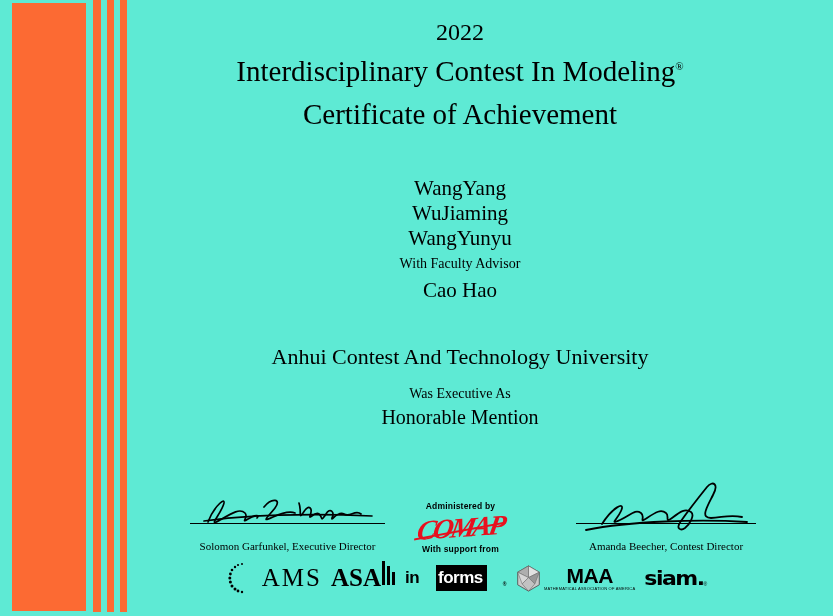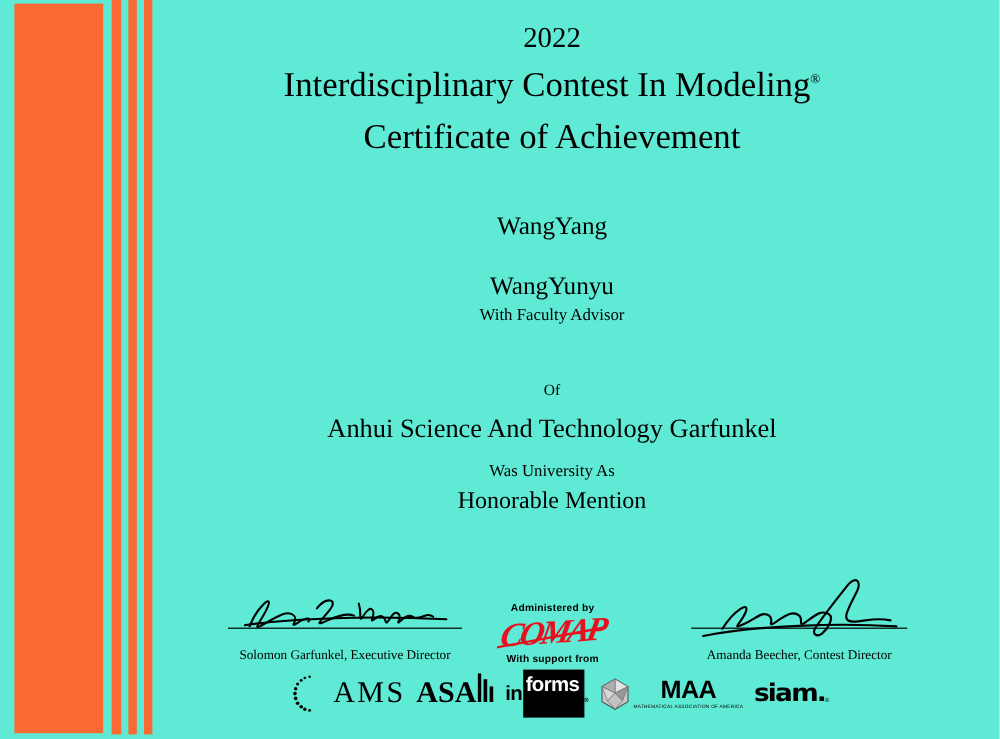--- a/index.html
+++ b/index.html
@@ -52,23 +52,23 @@
                        border-top:2px solid var(--comap-red); transform:rotate(-7deg); }
 
   
   .logo-row { position:absolute; left:272px; top:557px; width:390px; height:42px;
               display:flex; align-items:center; justify-content:center; gap:9px;
               font-family:"Liberation Sans", sans-serif; }
   .logo-item { display:flex; align-items:center; }
   .ams-text { font-family:"Liberation Serif", serif; font-size:25px; letter-spacing:2px; margin-left:17px; }
   .asa-text { font-family:"Liberation Serif", serif; font-size:25px; font-weight:bold; letter-spacing:0; }
   .asa-bars { margin-left:1px; margin-top:-8px; }
-  .informs { font-weight:bold; font-size:17px; letter-spacing:-0.5px; position:relative; }
+  .informs { font-weight:bold; font-size:17px; letter-spacing:-0.5px; position:relative;gap:16px; }
   .informs .in { color:#000; padding-right:1px; }
-  .informs .forms { background:#000; color:#fff; padding:3px 4px 17px 2px;text-align:center; }
+  .informs .forms { background:#000; color:#fff; padding:3px 4px 3px 2px;text-align:center; }
   .reg-tiny { font-size:5px; vertical-align:bottom; position:relative; top:6px; }
   .maa-block { display:flex; gap:2px; }
   .maa-texts { display:flex; flex-direction:column; align-items:center; line-height:1; }
   .maa-name { font-weight:bold; font-size:21px; letter-spacing:-0.5px; }
   .maa-caption { font-size:4px; letter-spacing:0.2px; margin-top:1px; white-space:nowrap; }
   .siam-text { font-family:"DejaVu Sans", sans-serif; font-weight:900; font-size:22px;
                letter-spacing:-1.5px; transform:scaleY(0.92); }
 </style>
 </head>
 <body>
@@ -78,25 +78,26 @@
   <div class="bar bar-wide"></div>
   <div class="bar bar-s1"></div>
   <div class="bar bar-s2"></div>
   <div class="bar bar-s3"></div>
 
   <div class="line year">2022</div>
   <div class="line title"><span>Interdisciplinary Contest In Modeling</span><sup>®</sup></div>
   <div class="line subtitle">Certificate of Achievement</div>
 
   <div class="line team0">WangYang</div>
+  <div class="line team1">WuJiaming</div>
   <div class="line team2">WangYunyu</div>
   <div class="line small adv-label">With Faculty Advisor</div>
-  <div class="line of-label">Of</div>
-  <div class="line institution">Anhui Science And Technology Garfunkel</div>
-  <div class="line small designated">Was University As</div>
+  <div class="line advisor">Cao Hao</div>
+  <div class="line institution">Anhui Contest And Technology University</div>
+  <div class="line small designated">Was Executive As</div>
   <div class="line award">Honorable Mention</div>
 
   <div class="sigblock sig-left">
     <svg width="180" height="46" viewBox="0 0 180 46">
       <g fill="none" stroke="#000" stroke-width="1.7" stroke-linecap="round">
         <path d="M10,36 C16,20 30,8 25,20 C20,32 10,41 22,34 C34,27 42,22 47,27 C51,31 42,38 50,33 C58,28 62,29 59,32"></path>
         <path d="M66,21 C74,11 84,13 77,22 C70,31 62,37 75,31 C86,26 92,25 97,27"></path>
         <path d="M101,17 C104,26 100,34 105,27 C111,17 115,22 112,30 C111,34 117,25 121,28 C125,31 122,37 128,28 C132,21 137,26 134,32 C133,36 140,24 146,28 C152,32 157,23 163,28"></path>
         <path d="M6,35 C45,29 110,27 174,30"></path>
       </g>

